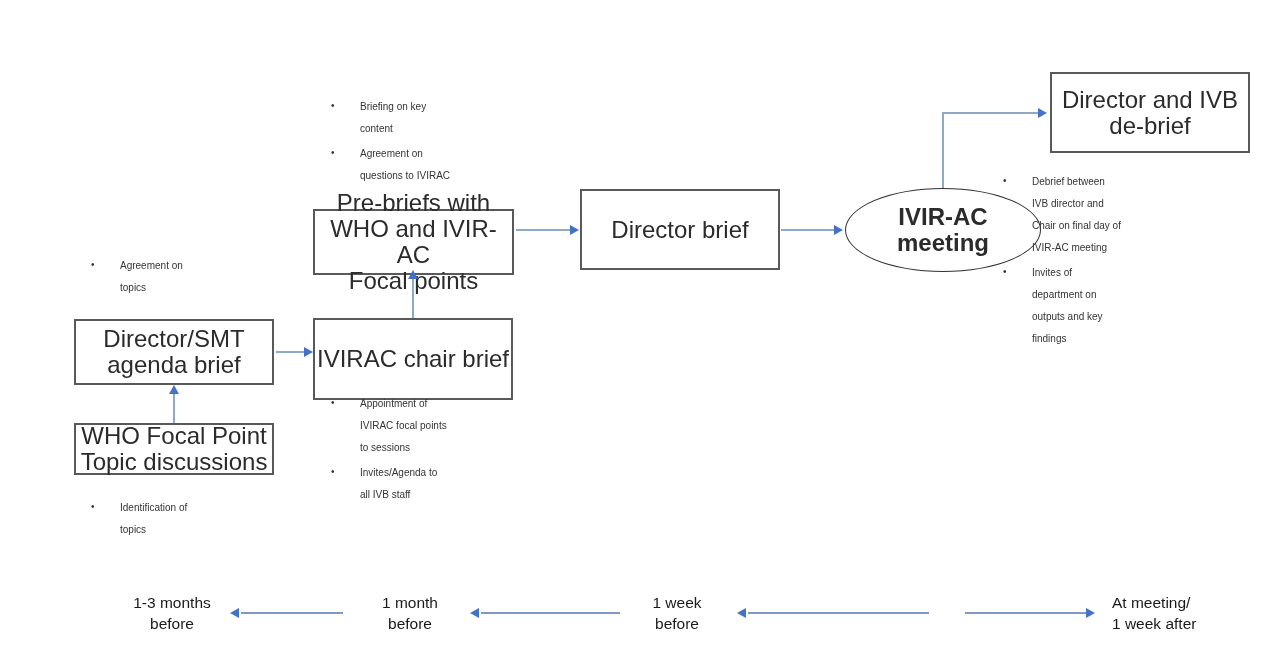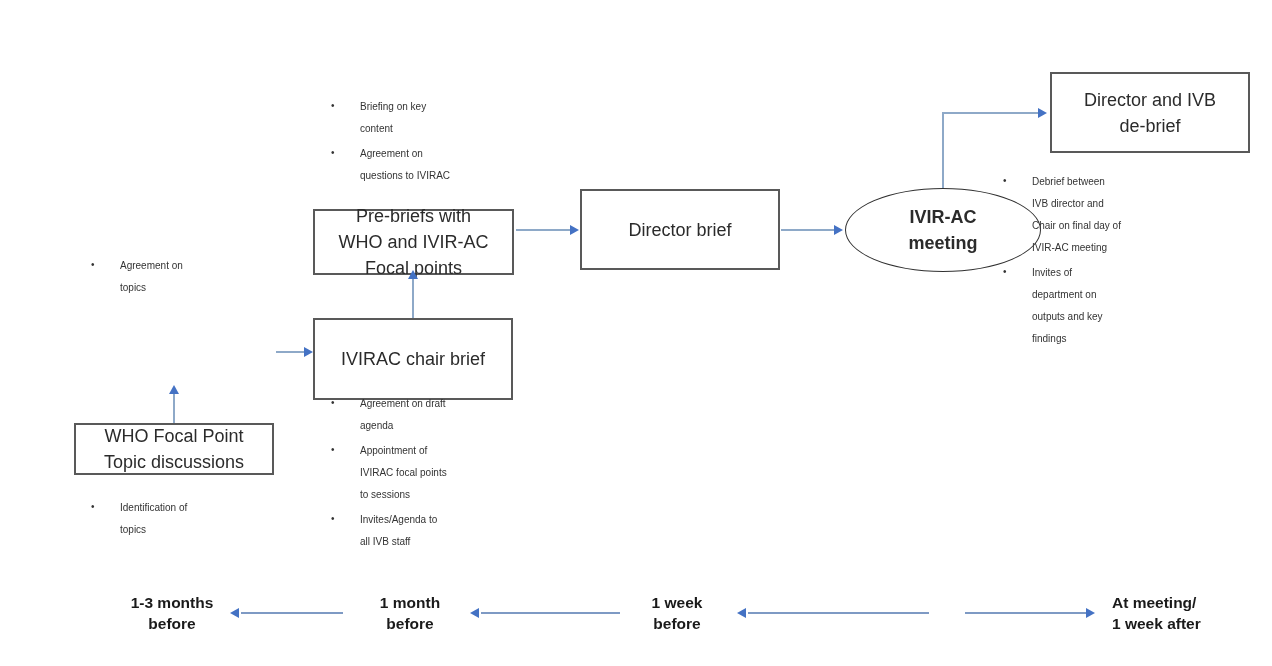--- a/index.html
+++ b/index.html
@@ -4,49 +4,53 @@
 <style>
   html,body{margin:0;padding:0;background:#fff;}
   .canvas{
     position:relative;width:1272px;height:666px;background:#ffffff;
     font-family:"Liberation Sans",sans-serif;color:#262626;overflow:hidden;
   }
   .box{
     position:absolute;box-sizing:border-box;background:#fff;
     border:2px solid #595959;
     display:flex;align-items:center;justify-content:center;
-    text-align:center;font-size:18px;line-height:26px;white-space:pre-line;
+    text-align:center;font-size:24px;line-height:26px;white-space:pre-line;
     color:#2b2b2b;
   }
   .oval{border:1.5px solid #303030;border-radius:50%;font-weight:bold;}
   .notes{
     position:absolute;list-style:none;margin:0;padding:0;
     font-size:10px;line-height:22px;color:#333;
   }
   .notes li{position:relative;padding-left:36px;margin-bottom:3px;white-space:pre-line;}
   .notes li::before{content:"\2022";position:absolute;left:7px;top:-1px;color:#333;}
   .line{position:absolute;background:#8ea9c8;}
   .hl{height:1.5px;}
   .vl{width:1.5px;}
   .tl-line{position:absolute;height:2px;background:#7e9ac4;}
   .head{position:absolute;width:0;height:0;}
   .head.r{border-top:5px solid transparent;border-bottom:5px solid transparent;border-left:9px solid #4472c4;}
   .head.l{border-top:5px solid transparent;border-bottom:5px solid transparent;border-right:9px solid #4472c4;}
   .head.u{border-left:5px solid transparent;border-right:5px solid transparent;border-bottom:9px solid #4472c4;}
   .tl-label{
-    position:absolute;font-weight:bold;font-size:15.5px;line-height:21px;
+    position:absolute;font-weight:normal;font-size:15.5px;line-height:21px;
     text-align:center;white-space:pre-line;color:#1a1a1a;
   }
   .tl-label.left{text-align:left;}
 </style>
 </head>
 <body>
 
 <div class="canvas">
 
+  <div class="box" style="left:74px;top:319px;width:200px;height:66px;">
+    <span>Director/SMT
+agenda brief</span>
+  </div>
 
   <div class="box" style="left:74px;top:423px;width:200px;height:52px;">
     <span>WHO Focal Point
 Topic discussions</span>
   </div>
 
   <div class="box" style="left:313px;top:318px;width:200px;height:82px;">
     <span>IVIRAC chair brief</span>
   </div>
 
@@ -76,22 +80,20 @@
   </ul>
 
   <ul class="notes" style="left:324px;top:96px;width:185px;">
     <li>Briefing on key
 content</li>
     <li>Agreement on
 questions to IVIRAC</li>
   </ul>
 
   <ul class="notes" style="left:324px;top:393px;width:195px;">
-    <li>Agreement on draft
-agenda</li>
     <li>Appointment of
 IVIRAC focal points
 to sessions</li>
     <li>Invites/Agenda to
 all IVB staff</li>
   </ul>
 
   <ul class="notes" style="left:84px;top:497px;width:175px;">
     <li>Identification of
 topics</li>

